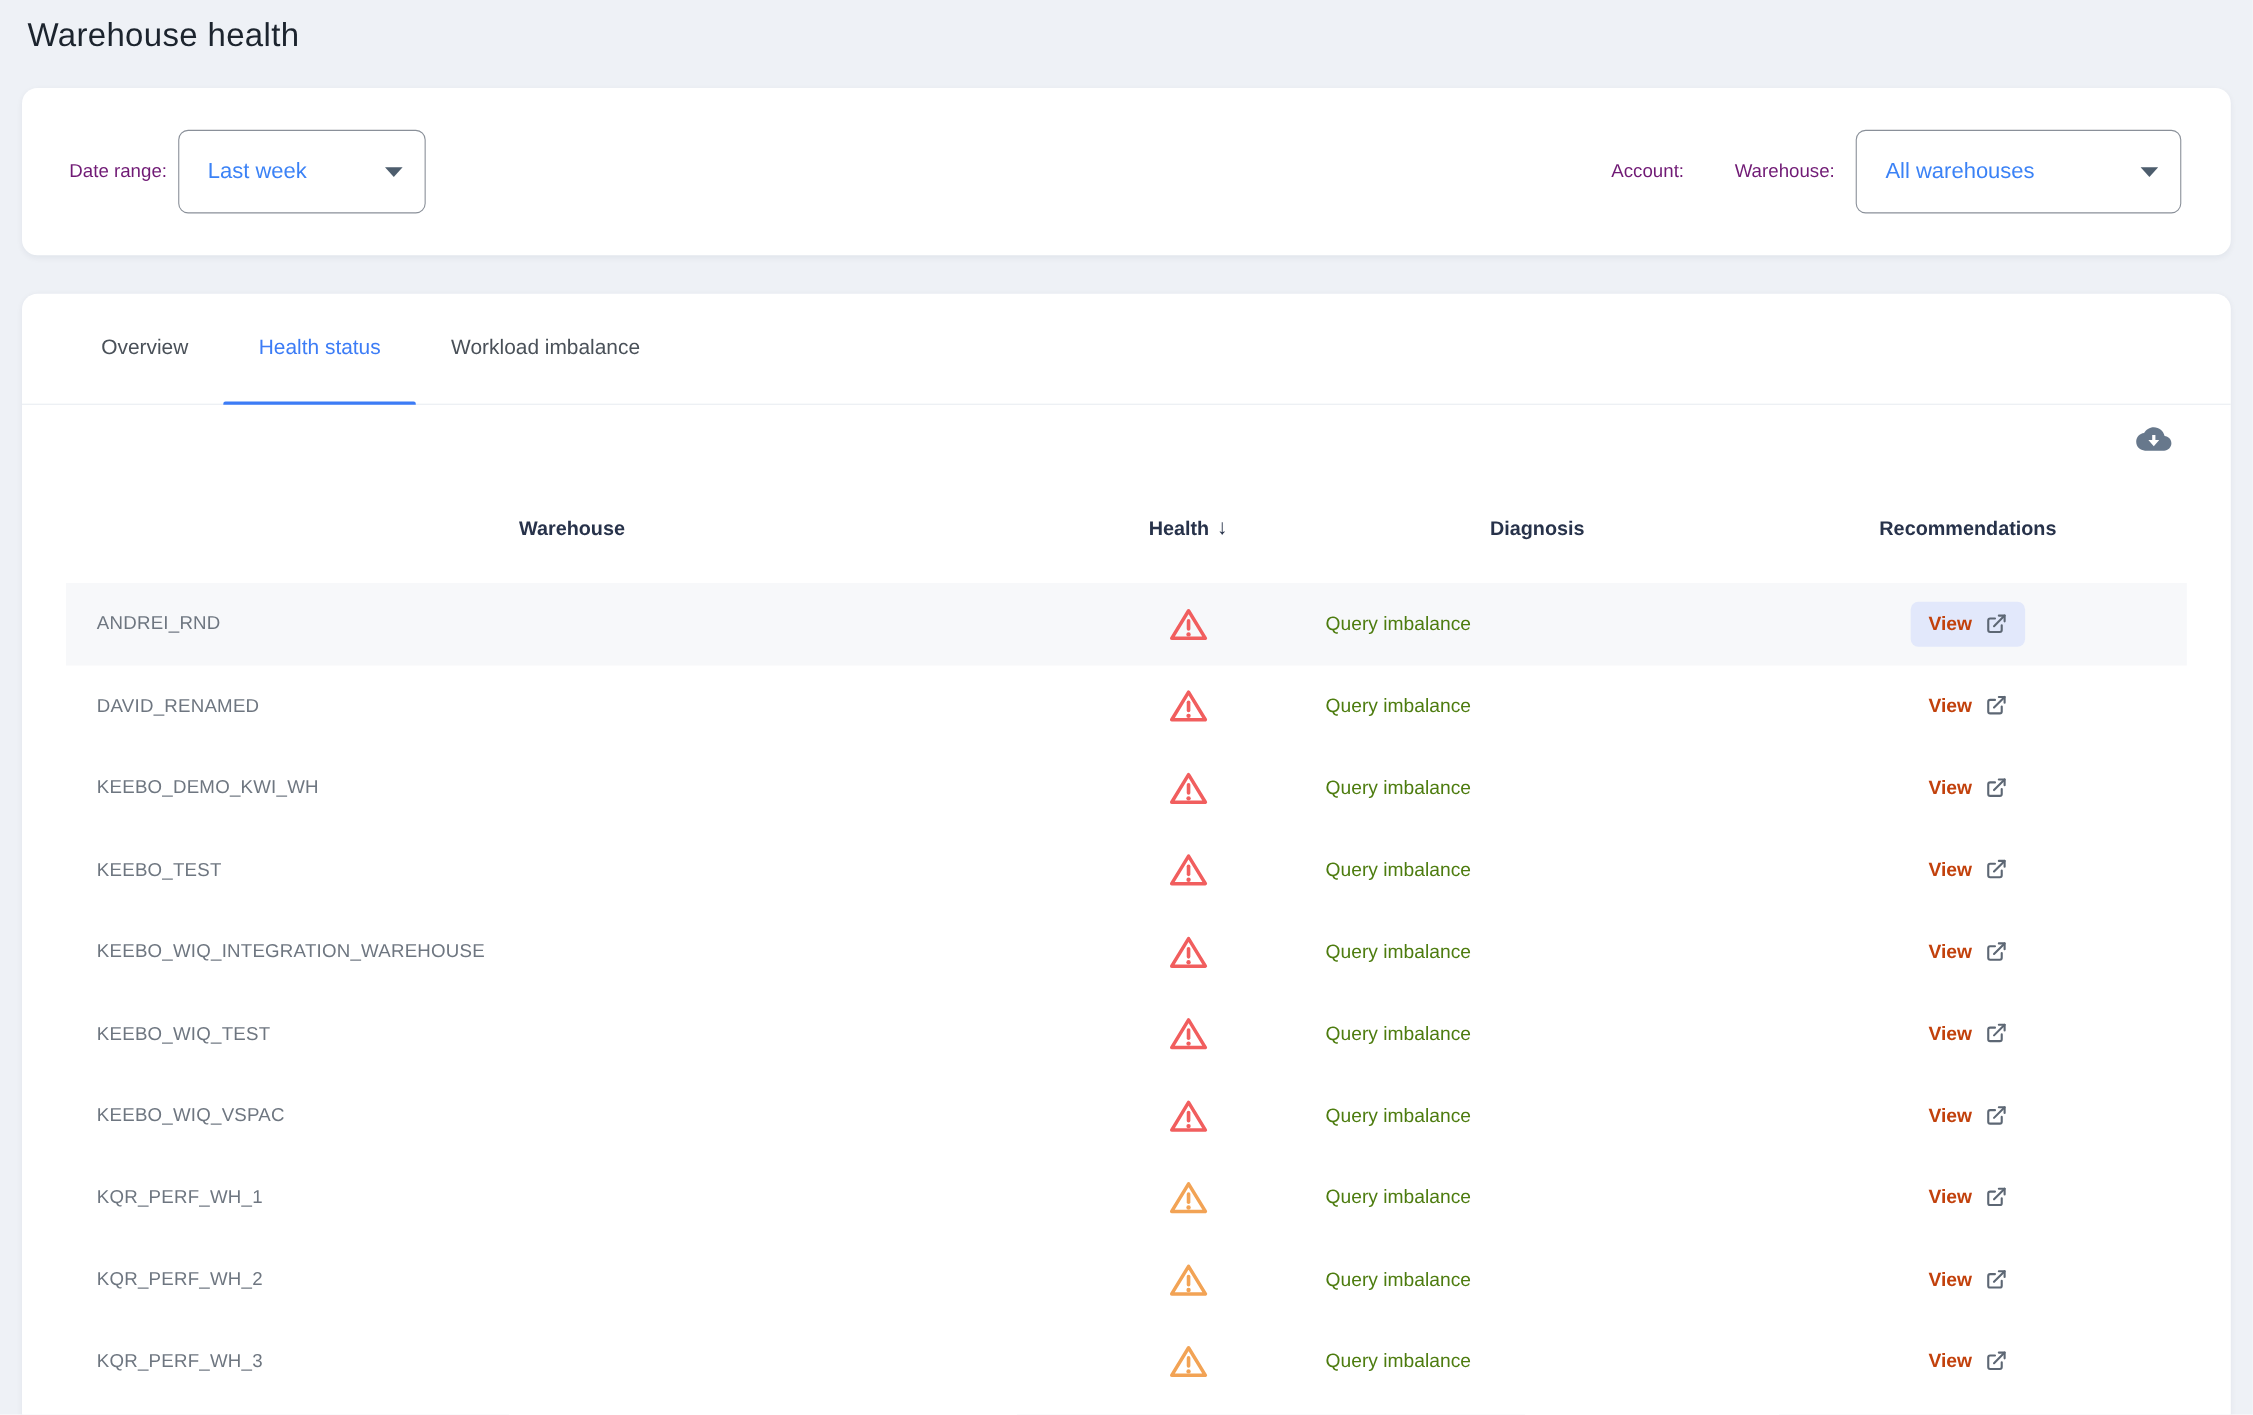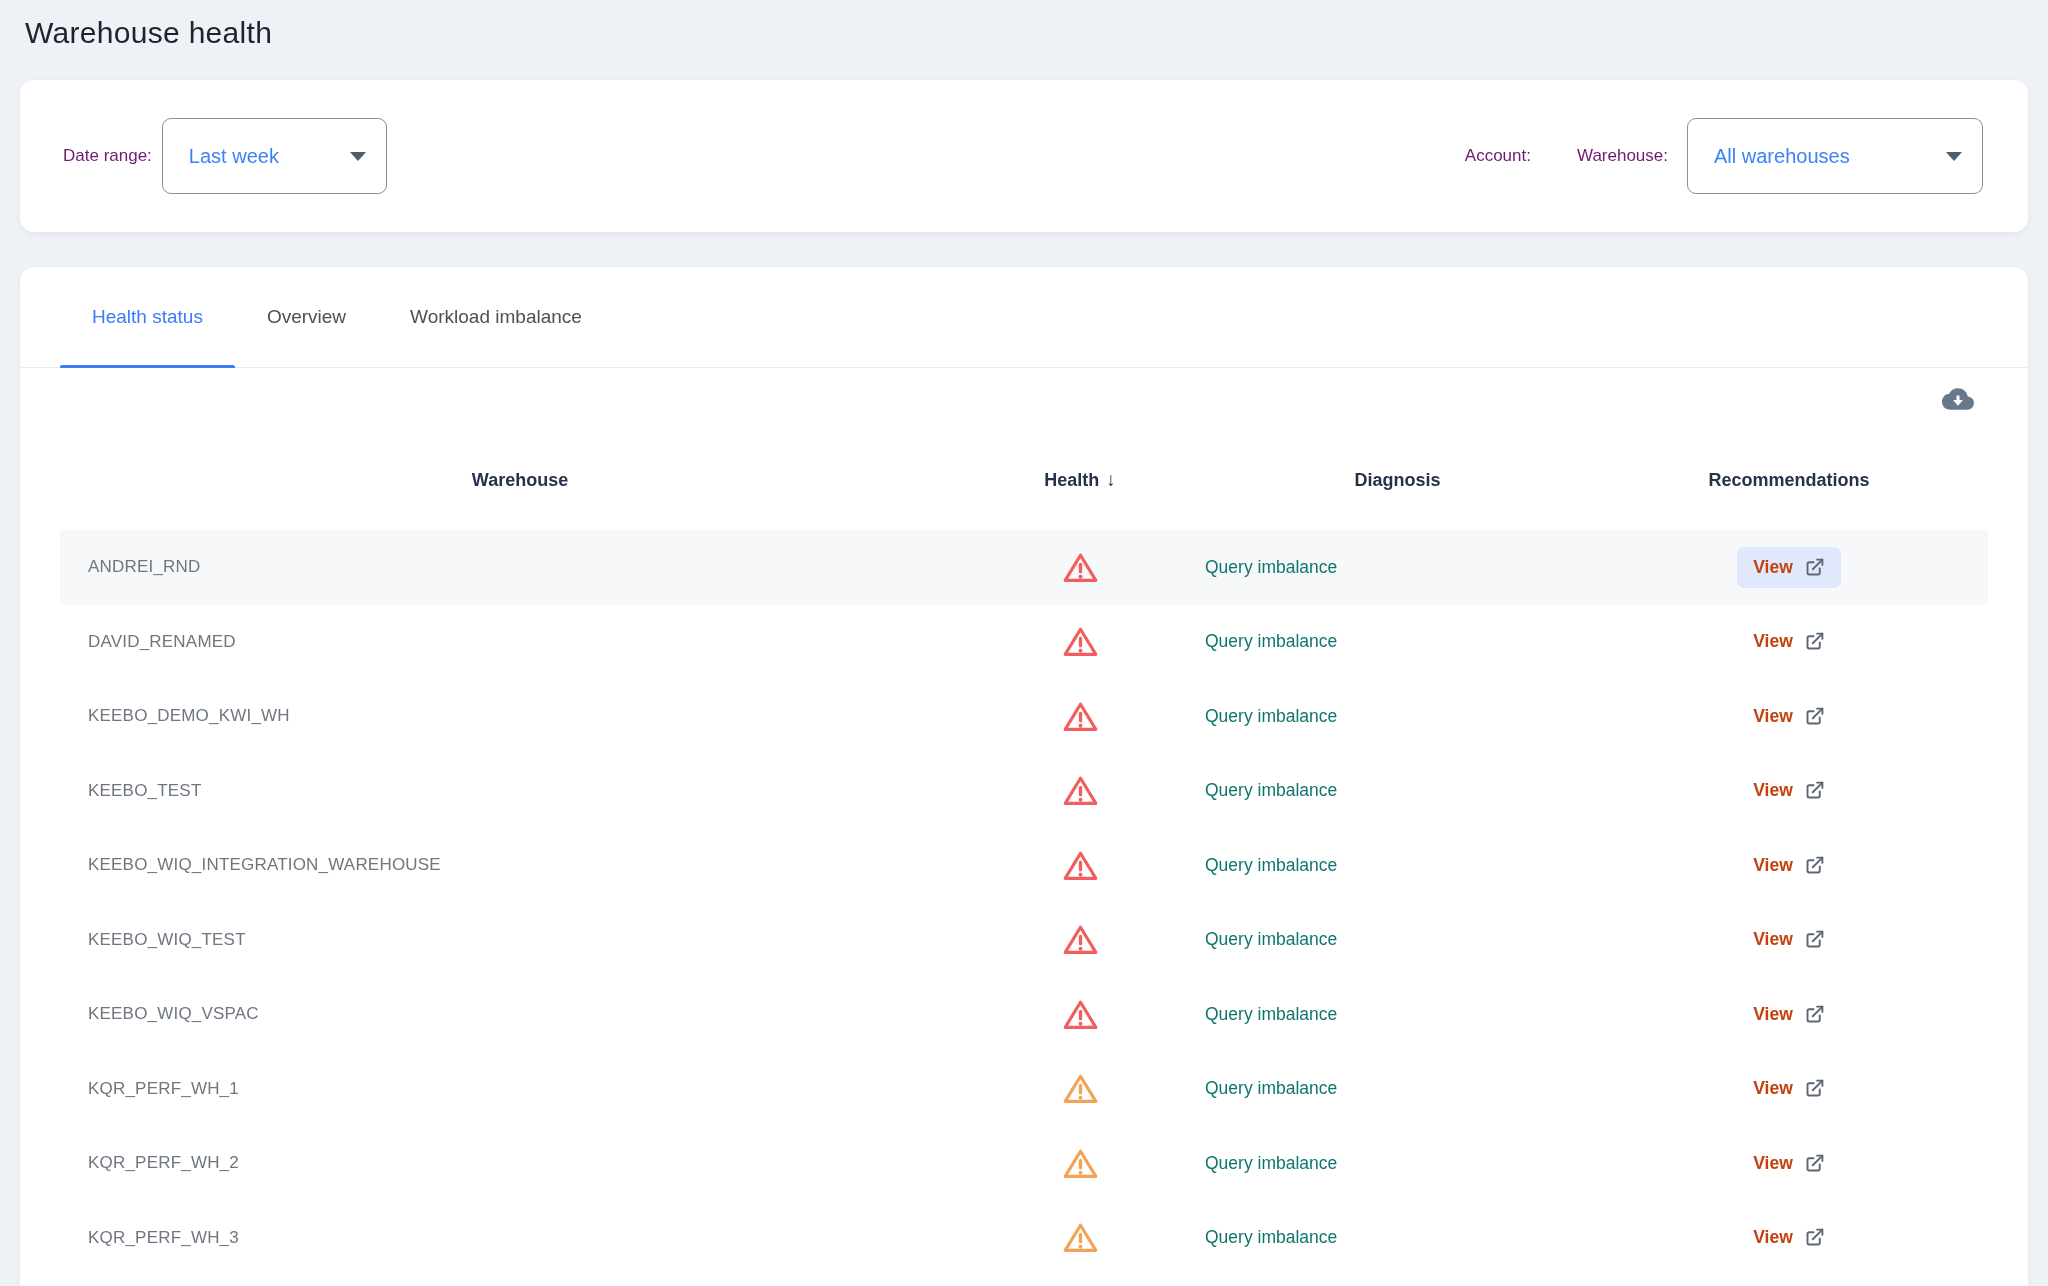--- a/index.html
+++ b/index.html
@@ -82,21 +82,21 @@
   .th.health { display:flex; align-items:center; justify-content:center; }
   .sort-arrow { font-size:19px; margin-left:7px; font-weight:700; color:#27324a; }
 
   .row {
     display:grid; grid-template-columns:920px 200px 410px 1fr;
     height:74.5px; align-items:center;
   }
   .row.highlighted { background:#f7f8fa; }
   .cell.warehouse { padding-left:28px; font-size:17px; color:#6e7680; letter-spacing:.2px; white-space:nowrap; }
   .cell.health { display:flex; justify-content:center; align-items:center; }
-  .cell.diagnosis { padding-left:25px; font-size:17.5px; color:#0f766e; }
+  .cell.diagnosis { padding-left:25px; font-size:17.5px; color:#4d7c0f; }
   .cell.action { display:flex; justify-content:center; }
   .view-btn {
     display:inline-flex; align-items:center; gap:11px;
     padding:10px 16px; border-radius:7px; cursor:pointer;
   }
   .row.highlighted .view-btn { background:#e2e8fb; }
   .view-label { font-size:17.5px; font-weight:700; color:#c2410c; }
 
   
   .warn-icon .tri { fill:none; stroke-width:2.4; stroke-linejoin:round; }
@@ -125,22 +125,22 @@
     <div class="select warehouse">
       <span class="value">All warehouses</span>
       <span class="caret"></span>
     </div>
   </div>
 </div>
 
 <div class="main-card">
 
   <div class="tabs">
+    <div class="tab">Overview</div>
     <div class="tab active">Health status</div>
-    <div class="tab">Overview</div>
     <div class="tab">Workload imbalance</div>
   </div>
 
   <div class="toolbar">
     <div class="download-btn">
       <svg width="38" height="32" viewBox="0 0 24 24">
         <path fill="#67788c" d="M19.35 10.04C18.67 6.59 15.64 4 12 4 9.11 4 6.6 5.64 5.35 8.04 2.34 8.36 0 10.91 0 14c0 3.31 2.69 6 6 6h13c2.76 0 5-2.24 5-5 0-2.64-2.05-4.78-4.65-4.96z"></path>
         <path fill="#ffffff" d="M10.9 9.3h2.2v3.4h2.6L12 17 8.3 12.7h2.6z"></path>
       </svg>
     </div>

